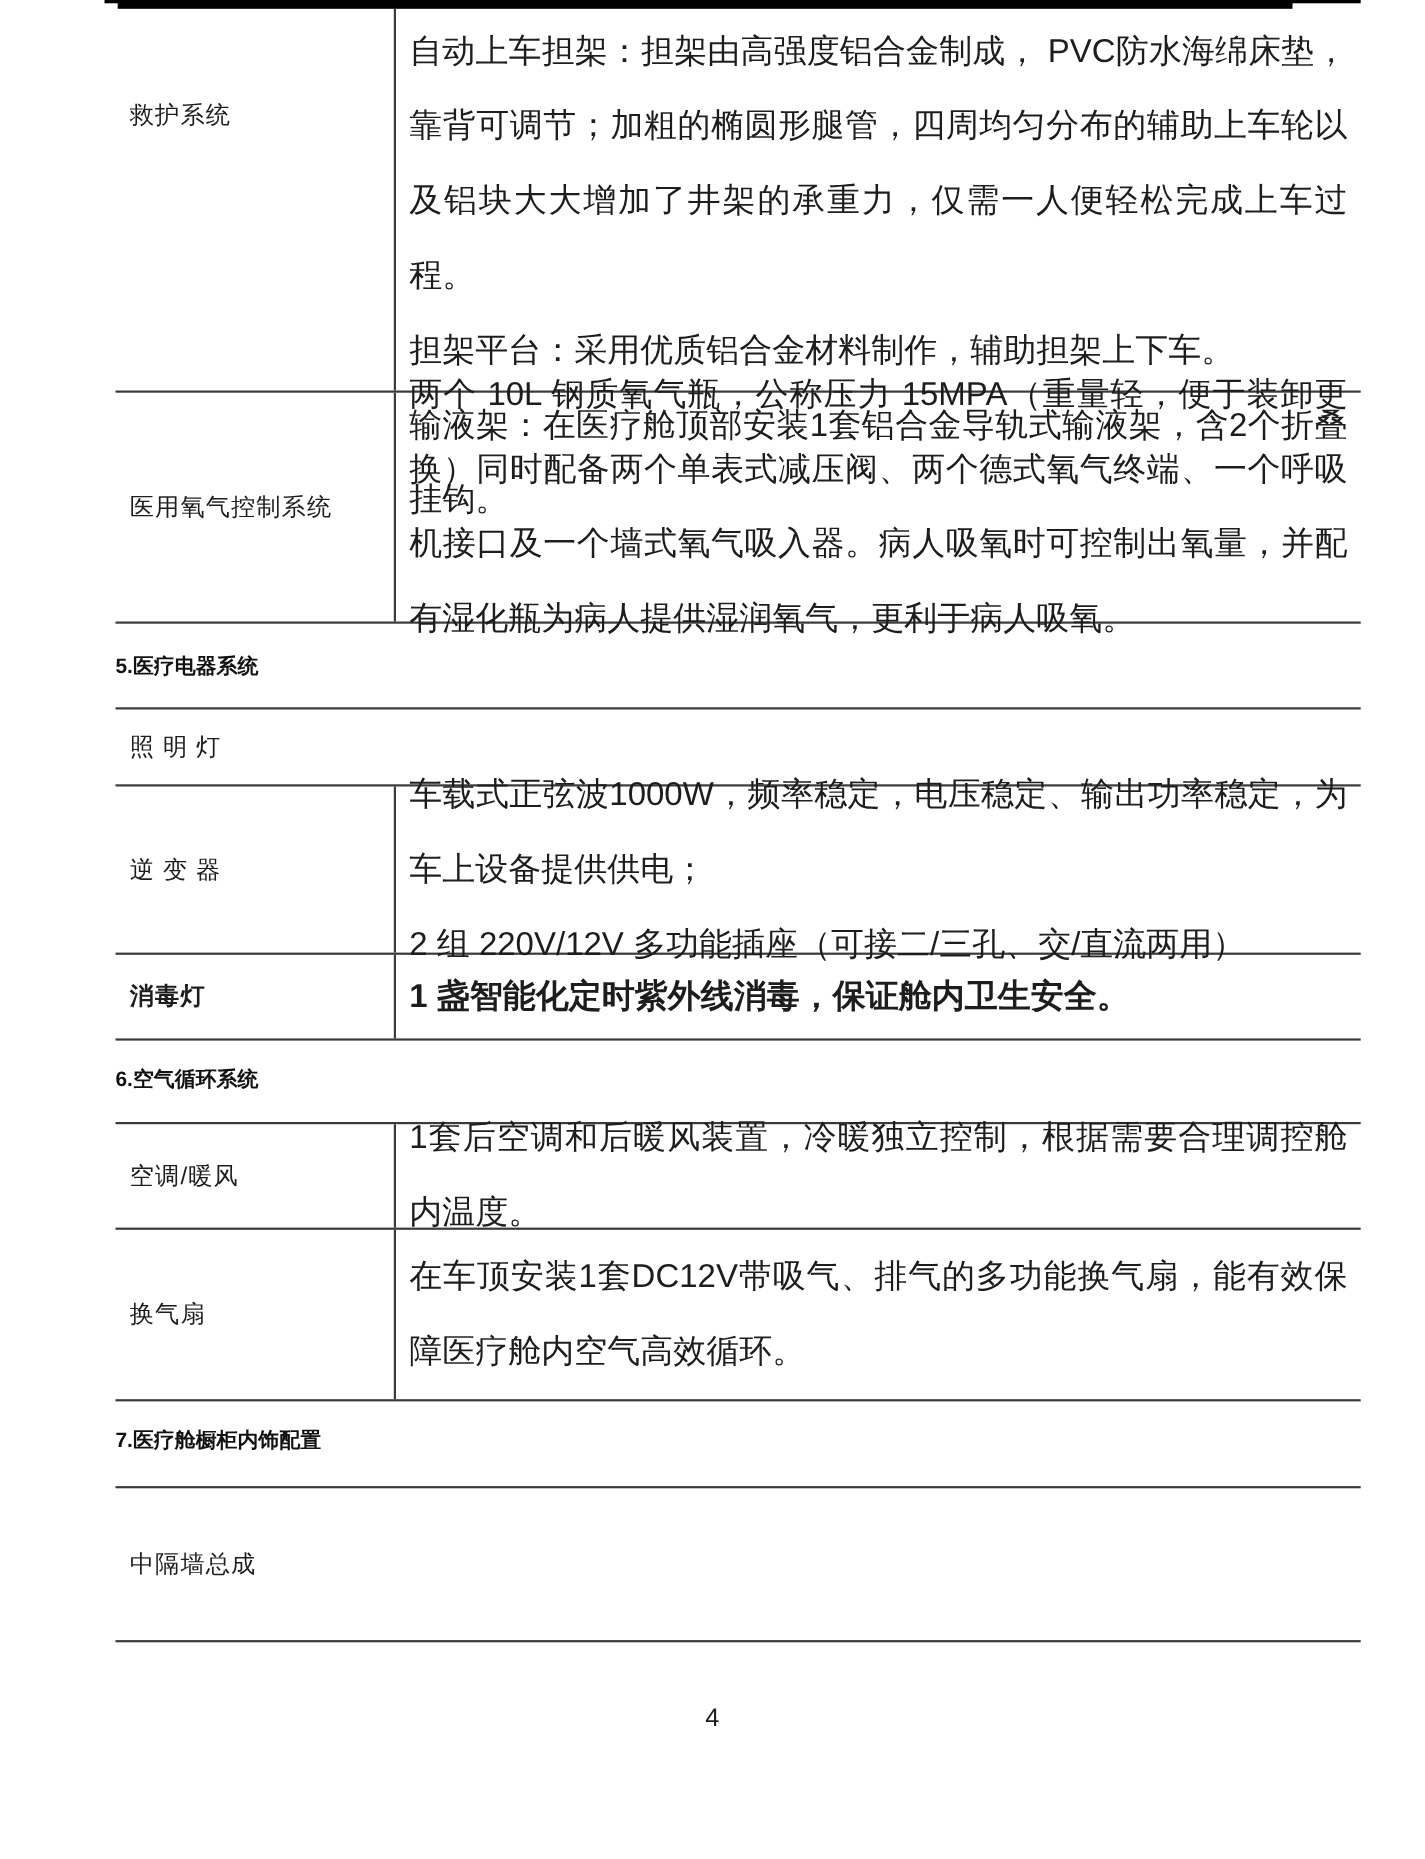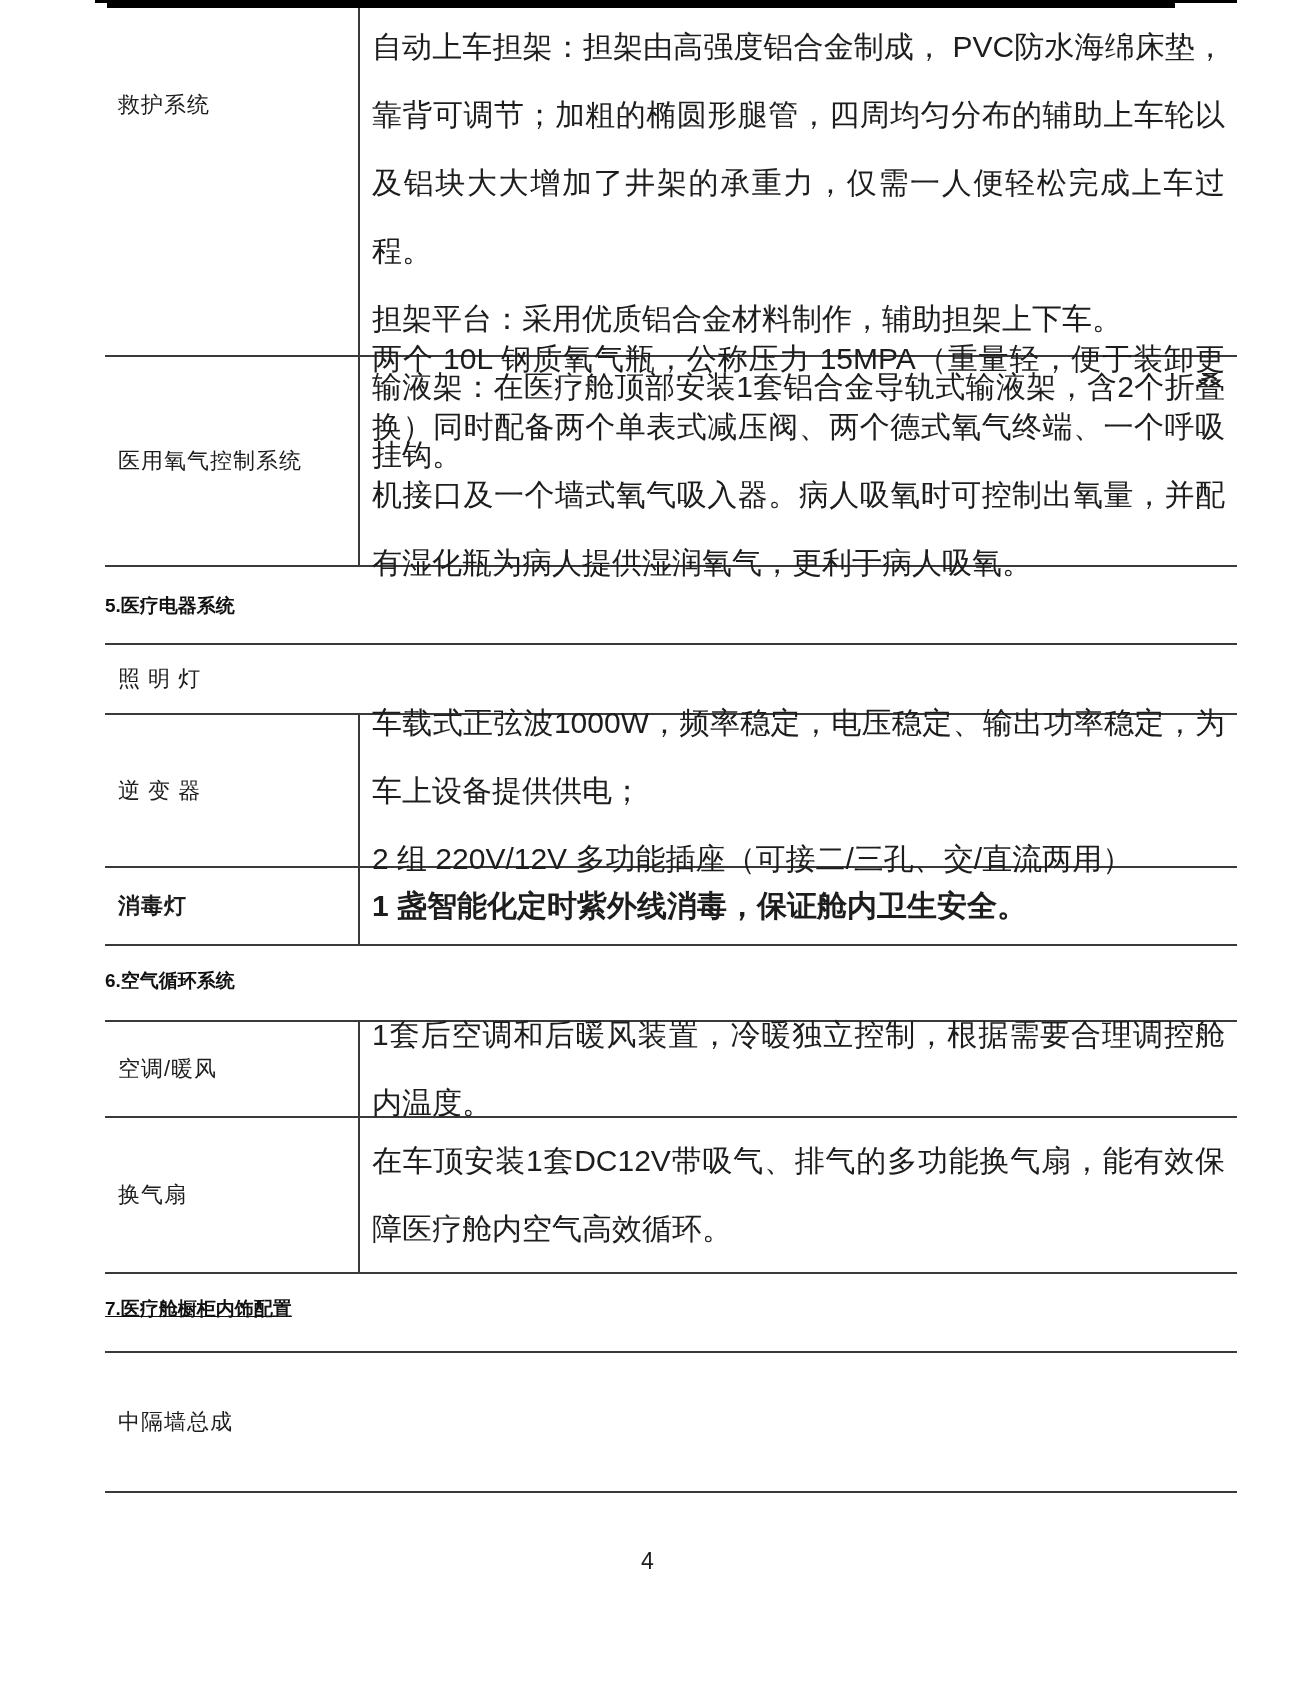--- a/index.html
+++ b/index.html
@@ -66,21 +66,21 @@
   .r-wall      { height:140px; }
 
   .section-heading {
     font-size:19px;
     font-weight:bold;
     color:#111111;
     box-sizing:border-box;
   }
   .h5 { height:76px; padding-top:26px; }
   .h6 { height:74px; padding-top:22px; }
-  .h7 { height:77px; padding-top:22px;text-decoration:underline; }
+  .h7 { height:77px; padding-top:22px; }
 
   .page-number {
     position:absolute;
     left:0; right:0;
     top:1548px;
     text-align:center;
     font-size:23px;
     color:#1d1d1d;
   }
 </style>

